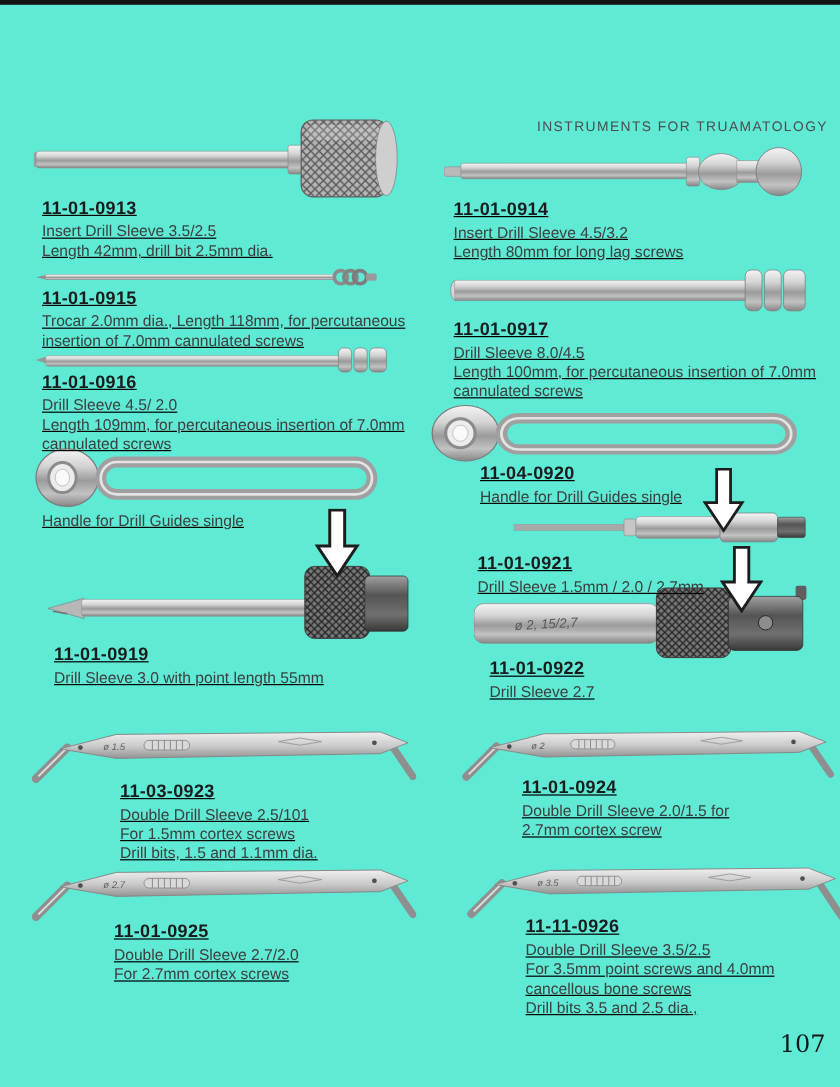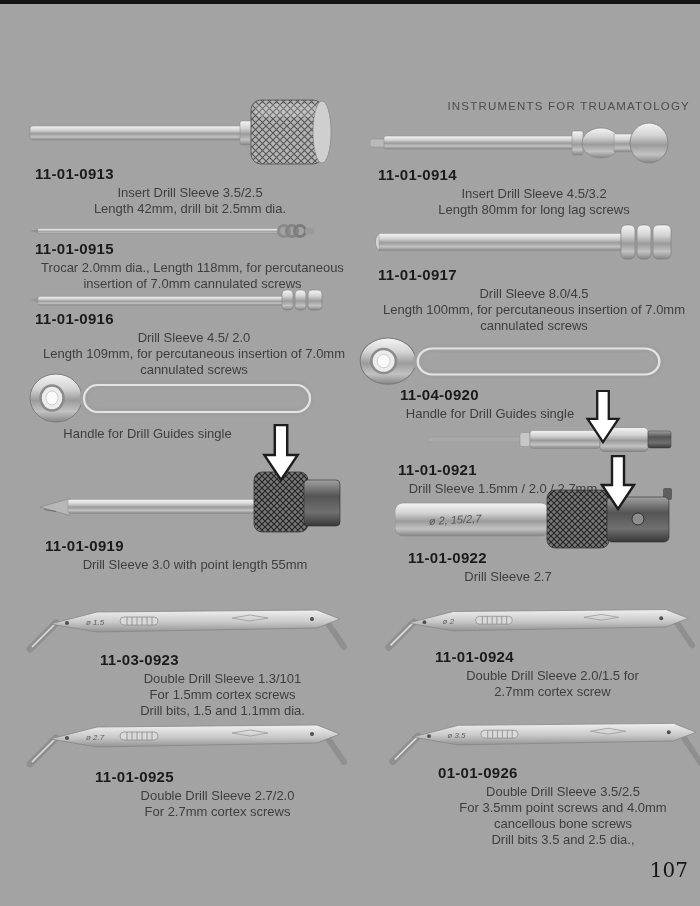--- a/index.html
+++ b/index.html
@@ -1,22 +1,22 @@
 <!DOCTYPE html>
 <html><head>
 <meta charset="utf-8">
 <style>
   html,body{margin:0;padding:0;}
   body{font-family:"Liberation Sans",sans-serif;background:#ffffff;}
-  .page{position:relative;width:700px;height:906px;background:#a3a3a3;overflow:hidden;}
+  .page{position:relative;width:700px;height:906px;background:#5eead4;overflow:hidden;}
   .topbar{position:absolute;left:0;top:0;width:700px;height:4px;background:#141414;}
   .header{position:absolute;top:100px;right:10px;font-size:11.5px;letter-spacing:1.2px;color:#4d4d4d;}
-  .product{position:absolute;}
+  .product{position:absolute;text-decoration:underline;}
   .code{font-size:15px;font-weight:700;color:#1b1b1b;margin-bottom:3px;letter-spacing:.3px;}
-  .desc{font-size:13px;color:#3e3e3e;line-height:1.22;text-align:center;}
+  .desc{font-size:13px;color:#3e3e3e;line-height:1.22;}
   .instr{position:absolute;line-height:0;}
   .arrow{position:absolute;line-height:0;}
   .pageno{position:absolute;top:858px;right:12px;font-family:"DejaVu Serif",serif;font-size:20px;color:#151515;}
   .etch{font-style:italic;font-size:8px;fill:#5e5e5e;font-family:"Liberation Sans",sans-serif;}
   .etch2{font-style:italic;font-size:11px;fill:#585858;font-family:"Liberation Sans",sans-serif;}
 </style>
 </head>
 <body>
 
 <div class="page">
@@ -282,39 +282,39 @@
     <div class="desc">Drill Sleeve 3.0 with point length 55mm</div>
   </div>
 
   <div class="product" style="left:408px;top:549px;width:200px">
     <div class="code">11-01-0922</div>
     <div class="desc">Drill Sleeve 2.7</div>
   </div>
 
   <div class="product" style="left:100px;top:651px;width:245px">
     <div class="code">11-03-0923</div>
-    <div class="desc">Double Drill Sleeve 1.3/101</div>
+    <div class="desc">Double Drill Sleeve 2.5/101</div>
     <div class="desc">For 1.5mm cortex screws</div>
     <div class="desc">Drill bits, 1.5 and 1.1mm dia.</div>
   </div>
 
   <div class="product" style="left:435px;top:648px;width:235px">
     <div class="code">11-01-0924</div>
     <div class="desc">Double Drill Sleeve 2.0/1.5 for</div>
     <div class="desc">2.7mm cortex screw</div>
   </div>
 
   <div class="product" style="left:95px;top:768px;width:245px">
     <div class="code">11-01-0925</div>
     <div class="desc">Double Drill Sleeve 2.7/2.0</div>
     <div class="desc">For 2.7mm cortex screws</div>
   </div>
 
   <div class="product" style="left:438px;top:764px;width:250px">
-    <div class="code">01-01-0926</div>
+    <div class="code">11-11-0926</div>
     <div class="desc">Double Drill Sleeve 3.5/2.5</div>
     <div class="desc">For 3.5mm point screws and 4.0mm</div>
     <div class="desc">cancellous bone screws</div>
     <div class="desc">Drill bits 3.5 and 2.5 dia.,</div>
   </div>
 
   <div class="pageno">107</div>
 </div>
 
 </body></html>

